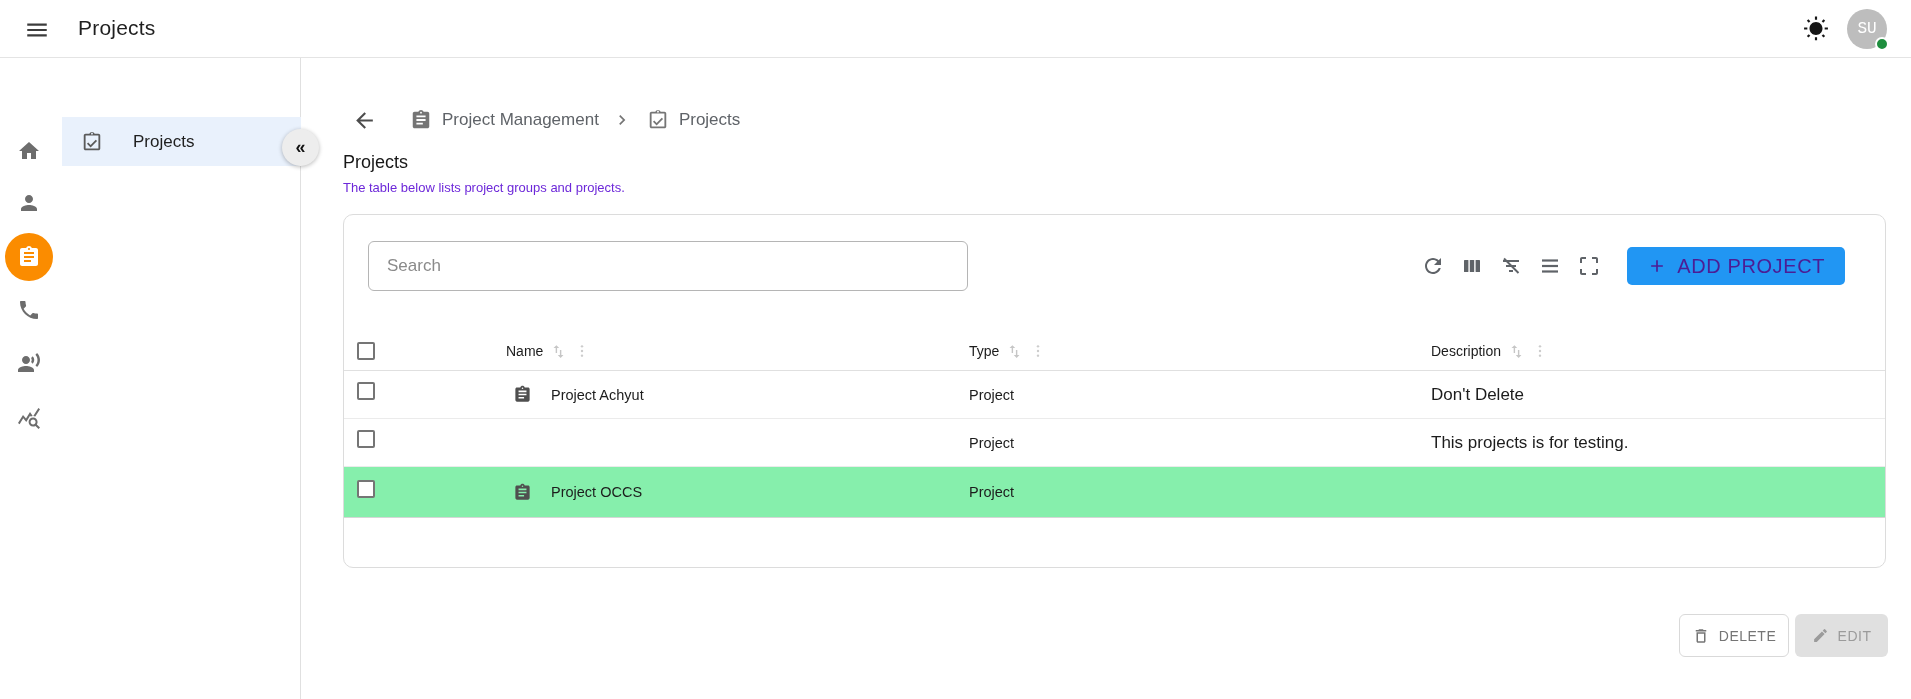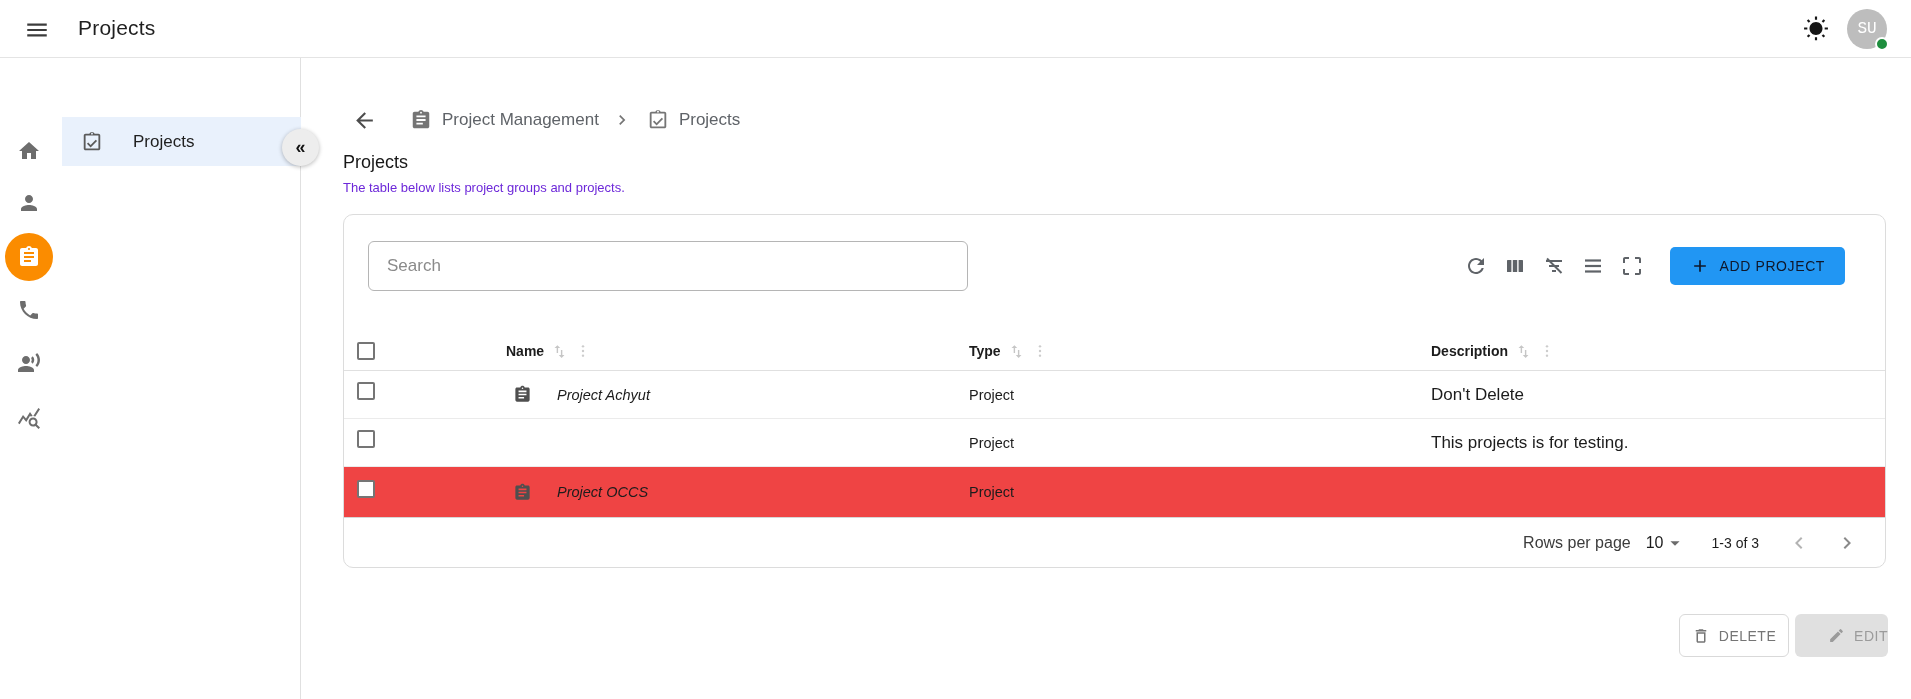--- a/index.html
+++ b/index.html
@@ -39,34 +39,34 @@
 
   
   #card { position:absolute; left:343px; top:214px; width:1543px; height:354px; background:#fff;
           border:1px solid #dcdcdc; border-radius:10px; }
   #search { position:absolute; left:24px; top:26px; width:600px; height:50px; border:1px solid #b5b5b5; border-radius:6px;
             font-size:17px; color:#222; padding:0 18px; outline:none; font-family:"Liberation Sans", sans-serif; }
   #search::placeholder { color:#8a8a8a; }
   #grid-toolbar { position:absolute; right:40px; top:24px; height:54px; display:flex; align-items:center; gap:15px; }
   .tool-btn { width:24px; height:24px; color:#5f6368; cursor:pointer; }
   #add-btn { height:38px; margin-left:11px; padding:0 20px; background:#2196f3; border:none; border-radius:5px;
-             color:#0f172a; font-size:14px; font-weight:500; letter-spacing:.6px; display:flex; align-items:center; gap:10px;
+             color:#4c1d95; font-size:20px; font-weight:500; letter-spacing:.6px; display:flex; align-items:center; gap:10px;
              cursor:pointer; font-family:"Liberation Sans", sans-serif; }
 
   
   #thead { position:absolute; left:0; top:116px; width:1541px; height:40px; border-bottom:1px solid #e0e0e0; }
   .chk { position:absolute; left:13px; width:18px; height:18px; border:2px solid #757575; border-radius:2px; background:#fff; cursor:pointer; }
   .hcell { position:absolute; display:flex; align-items:center; gap:7px; height:40px; }
-  .hcell .htxt { font-size:14px; font-weight:bold; color:#1c1c1c; }
+  .hcell .htxt { font-size:14px; font-weight:normal; color:#1c1c1c; }
   .sort-ic { width:17px; height:17px; color:#c6c6c6; cursor:pointer; }
   .dots-ic { width:16px; height:16px; color:#cccccc; cursor:pointer; }
   .trow { position:absolute; left:0; width:1541px; height:48px; border-bottom:1px solid #ebebeb; background:#fff; cursor:pointer; }
-  .trow.selected { background:#ef4444; border-bottom:1px solid #d6d6d6; }
+  .trow.selected { background:#86efac; border-bottom:1px solid #d6d6d6; }
   .trow .chk, #thead .chk { top:11px; }
-  .cell-name { position:absolute; left:169px; top:0; height:100%; display:flex; align-items:center; gap:25px;font-style:italic; }
+  .cell-name { position:absolute; left:169px; top:0; height:100%; display:flex; align-items:center; gap:19px; }
   .cell-name .nic { width:19px; height:19px; color:#4f4f4f; }
   .cell-name .ntxt { font-size:14.5px; color:#1c1c1c; }
   .cell-type { position:absolute; left:625px; top:0; height:100%; display:flex; align-items:center; font-size:14.5px; color:#1c1c1c; }
   .cell-desc { position:absolute; left:1087px; top:0; height:100%; display:flex; align-items:center; font-size:17px; color:#1c1c1c; }
   .hc-name { left:162px; } .hc-type { left:625px; } .hc-desc { left:1087px; }
 
   
   #tfoot { position:absolute; left:0; top:303px; width:1541px; height:50px; display:flex; align-items:center; justify-content:flex-end; }
   #tfoot .rpp { font-size:16px; color:#3c3c3c; }
   #tfoot .rppv { font-size:16px; color:#1c1c1c; margin-left:15px; display:flex; align-items:center; cursor:pointer; }
@@ -75,21 +75,21 @@
   .pg-btn { width:24px; height:24px; cursor:pointer; }
   #pg-prev { color:#b3b3b3; margin-left:28px; }
   #pg-next { color:#8a8a8a; margin-left:24px; margin-right:26px; }
 
   
   #delete-btn { position:absolute; left:1679px; top:614px; width:110px; height:43px; background:#fff; border:1px solid #d9d9d9;
                 border-radius:6px; color:#757575; font-size:14px; letter-spacing:.5px; display:flex; align-items:center;
                 justify-content:center; gap:9px; cursor:pointer; font-family:"Liberation Sans", sans-serif; }
   #edit-btn { position:absolute; left:1795px; top:614px; width:93px; height:43px; background:#e0e0e0; border:none;
               border-radius:6px; color:#9b9b9b; font-size:14px; letter-spacing:.5px; display:flex; align-items:center;
-              justify-content:flex-end; gap:9px; cursor:default; font-family:"Liberation Sans", sans-serif; }
+              justify-content:center; gap:9px; cursor:default; font-family:"Liberation Sans", sans-serif; }
   .btn-ic { width:18px; height:18px; }
 </style>
 </head>
 <body>
 
 <div id="topbar">
   <div id="hamburger">
     <svg viewBox="0 0 24 24" fill="currentColor">
         <path d="M3 18h18v-2H3v2zm0-5h18v-2H3v2zm0-7v2h18V6H3z"></path>
       </svg>
@@ -306,42 +306,20 @@
       <span class="nic">
           <svg viewBox="0 0 24 24" fill="currentColor">
             <path d="M19 3h-4.18C14.4 1.84 13.3 1 12 1c-1.3 0-2.4.84-2.82 2H5c-1.1 0-2 .9-2 2v14c0 1.1.9 2 2 2h14c1.1 0 2-.9 2-2V5c0-1.1-.9-2-2-2zm-7 0c.55 0 1 .45 1 1s-.45 1-1 1-1-.45-1-1 .45-1 1-1zm2 14H7v-2h7v2zm3-4H7v-2h10v2zm0-4H7V7h10v2z"></path>
           </svg>
         </span>
       <span class="ntxt">Project OCCS</span>
     </div>
     <div class="cell-type">Project</div>
   </div>
 
-  <div id="tfoot">
-    <span class="rpp">Rows per page</span>
-    <span class="rppv">
-      <span>10</span>
-      <span class="caret">
-          <svg viewBox="0 0 24 24" fill="currentColor">
-            <path d="M7 10l5 5 5-5z"></path>
-          </svg>
-        </span>
-    </span>
-    <span class="range">1-3 of 3</span>
-    <span class="pg-btn" id="pg-prev">
-      <svg viewBox="0 0 24 24" fill="currentColor">
-          <path d="M15.41 7.41 14 6l-6 6 6 6 1.41-1.41L10.83 12z"></path>
-        </svg>
-    </span>
-    <span class="pg-btn" id="pg-next">
-      <svg viewBox="0 0 24 24" fill="currentColor">
-          <path d="M8.59 16.59 13.17 12 8.59 7.41 10 6l6 6-6 6z"></path>
-        </svg>
-    </span>
-  </div>
 </div>
 
 <button id="delete-btn">
   <span class="btn-ic">
     <svg viewBox="0 0 24 24" fill="currentColor">
         <path d="M16 9v10H8V9h8m-1.5-6h-5l-1 1H5v2h14V4h-3.5l-1-1zM18 7H6v12c0 1.1.9 2 2 2h8c1.1 0 2-.9 2-2V7z"></path>
       </svg>
   </span>
   <span>DELETE</span>
 </button>

